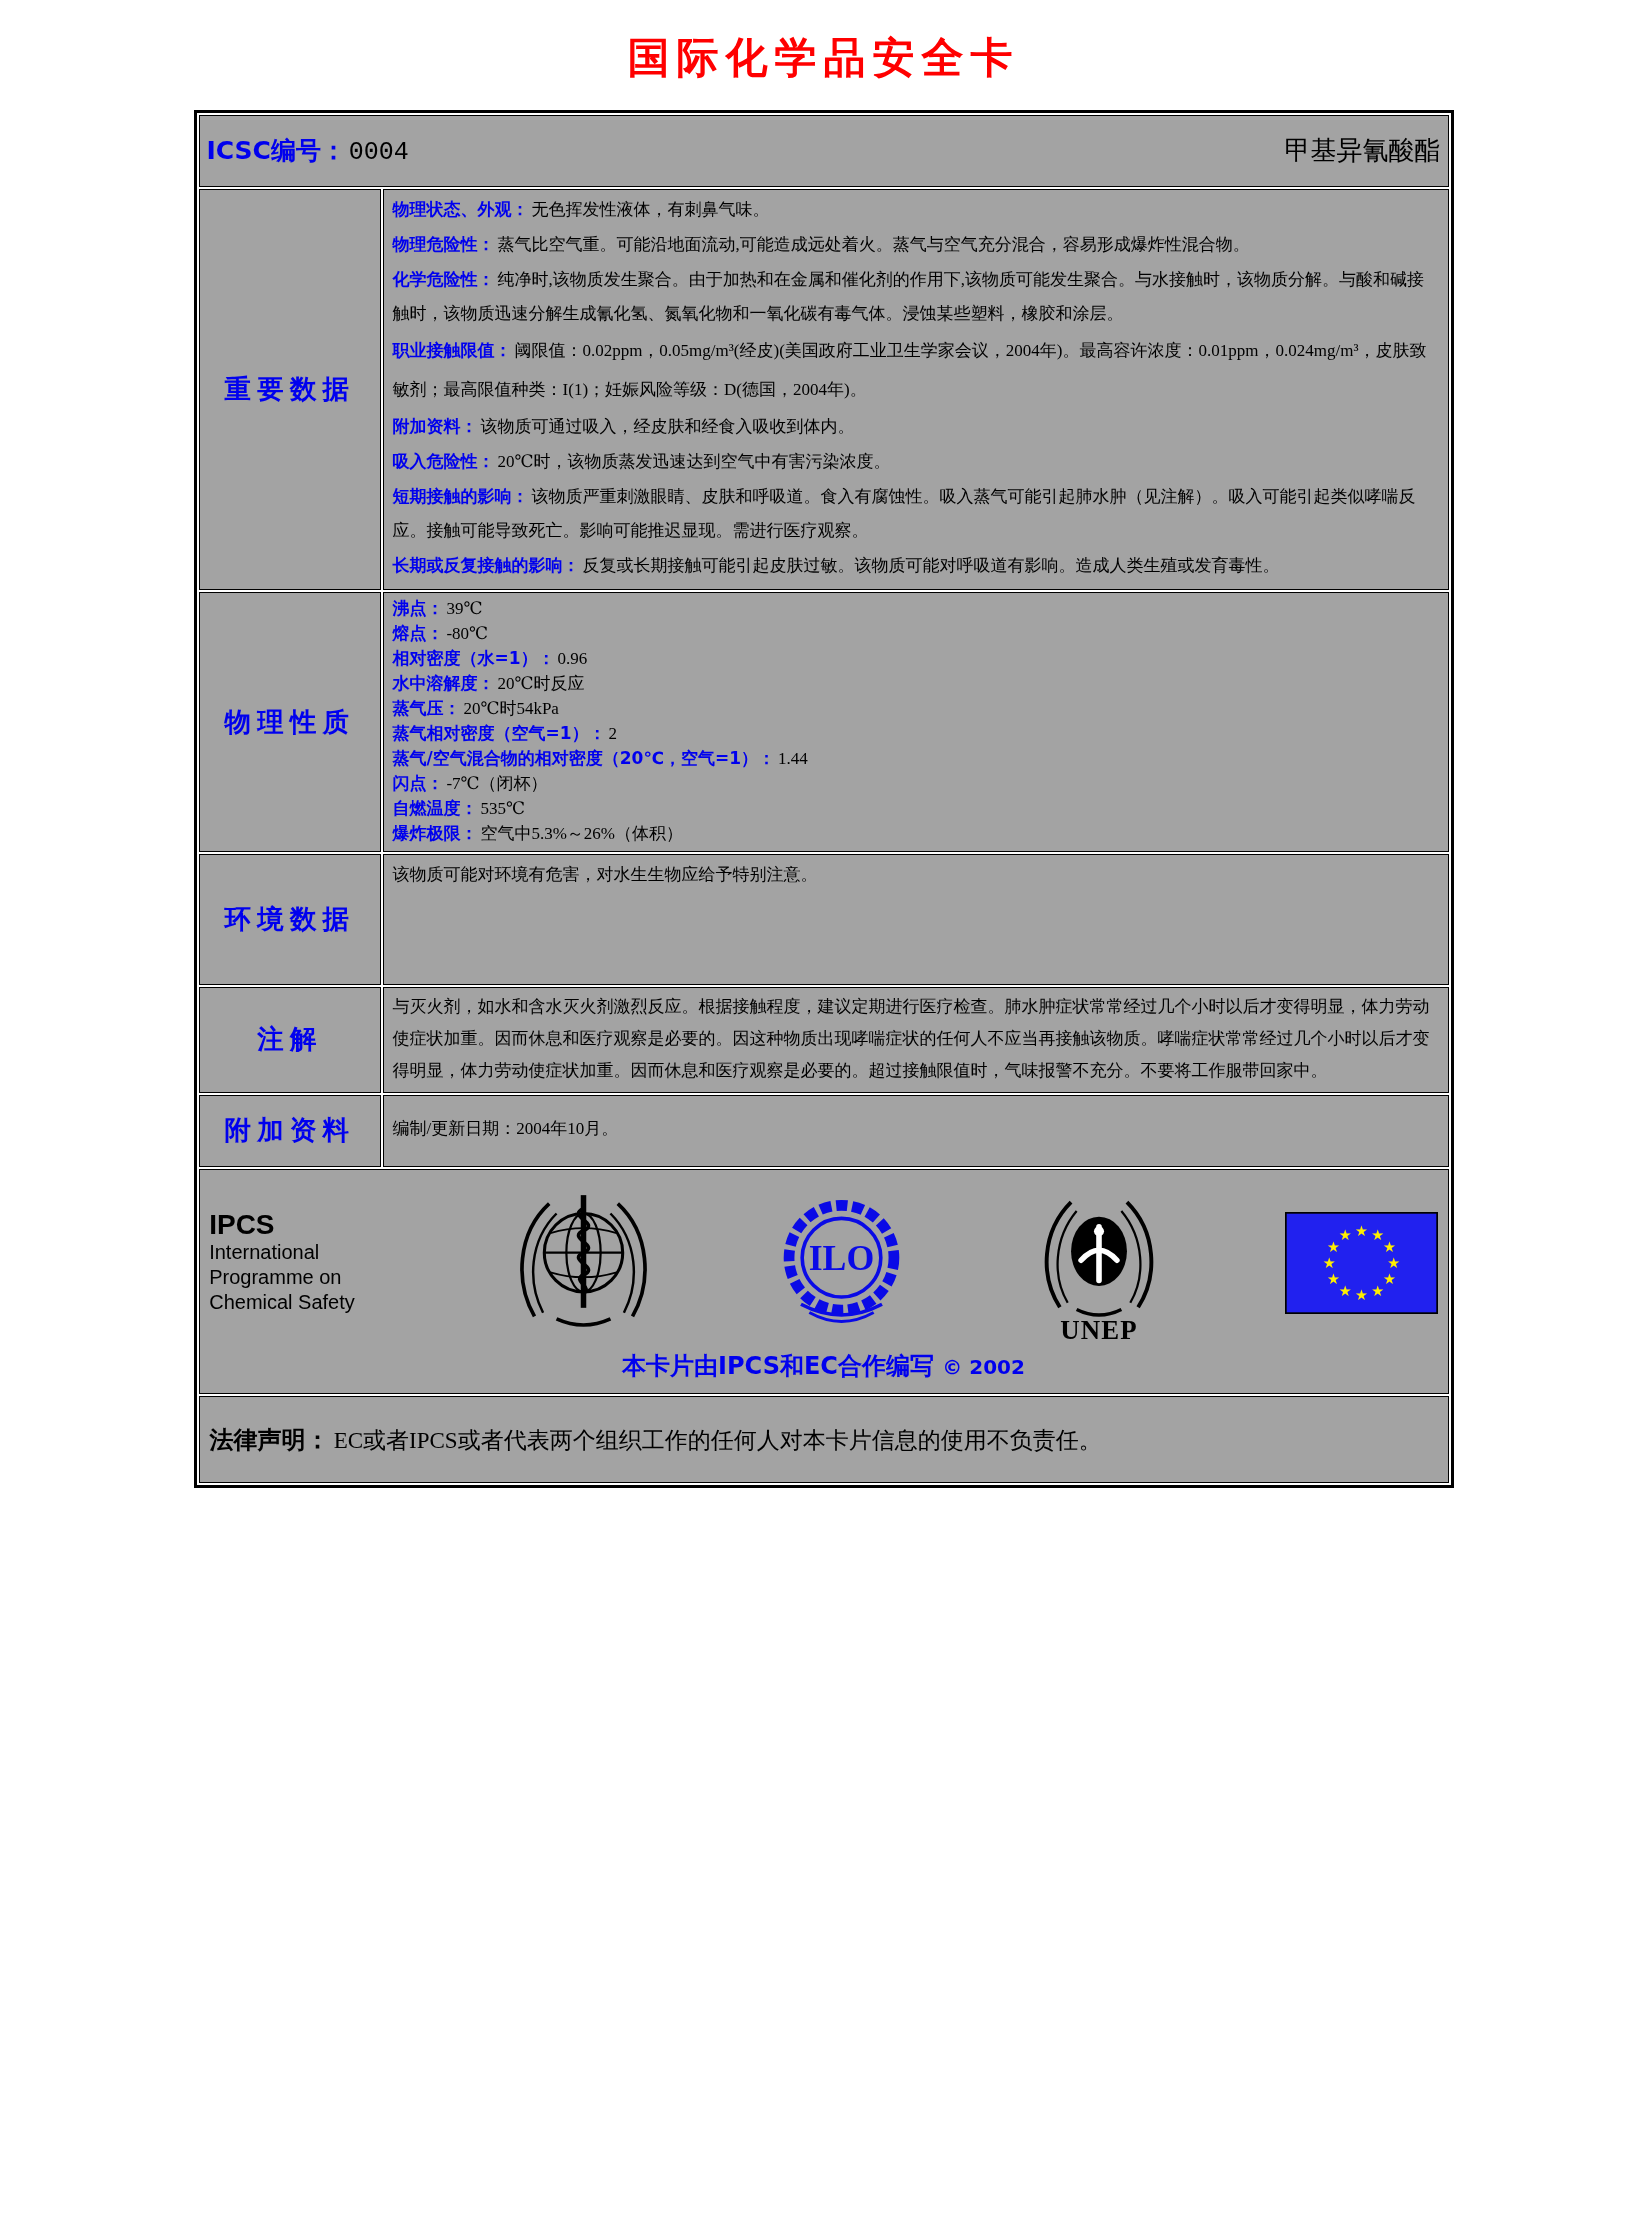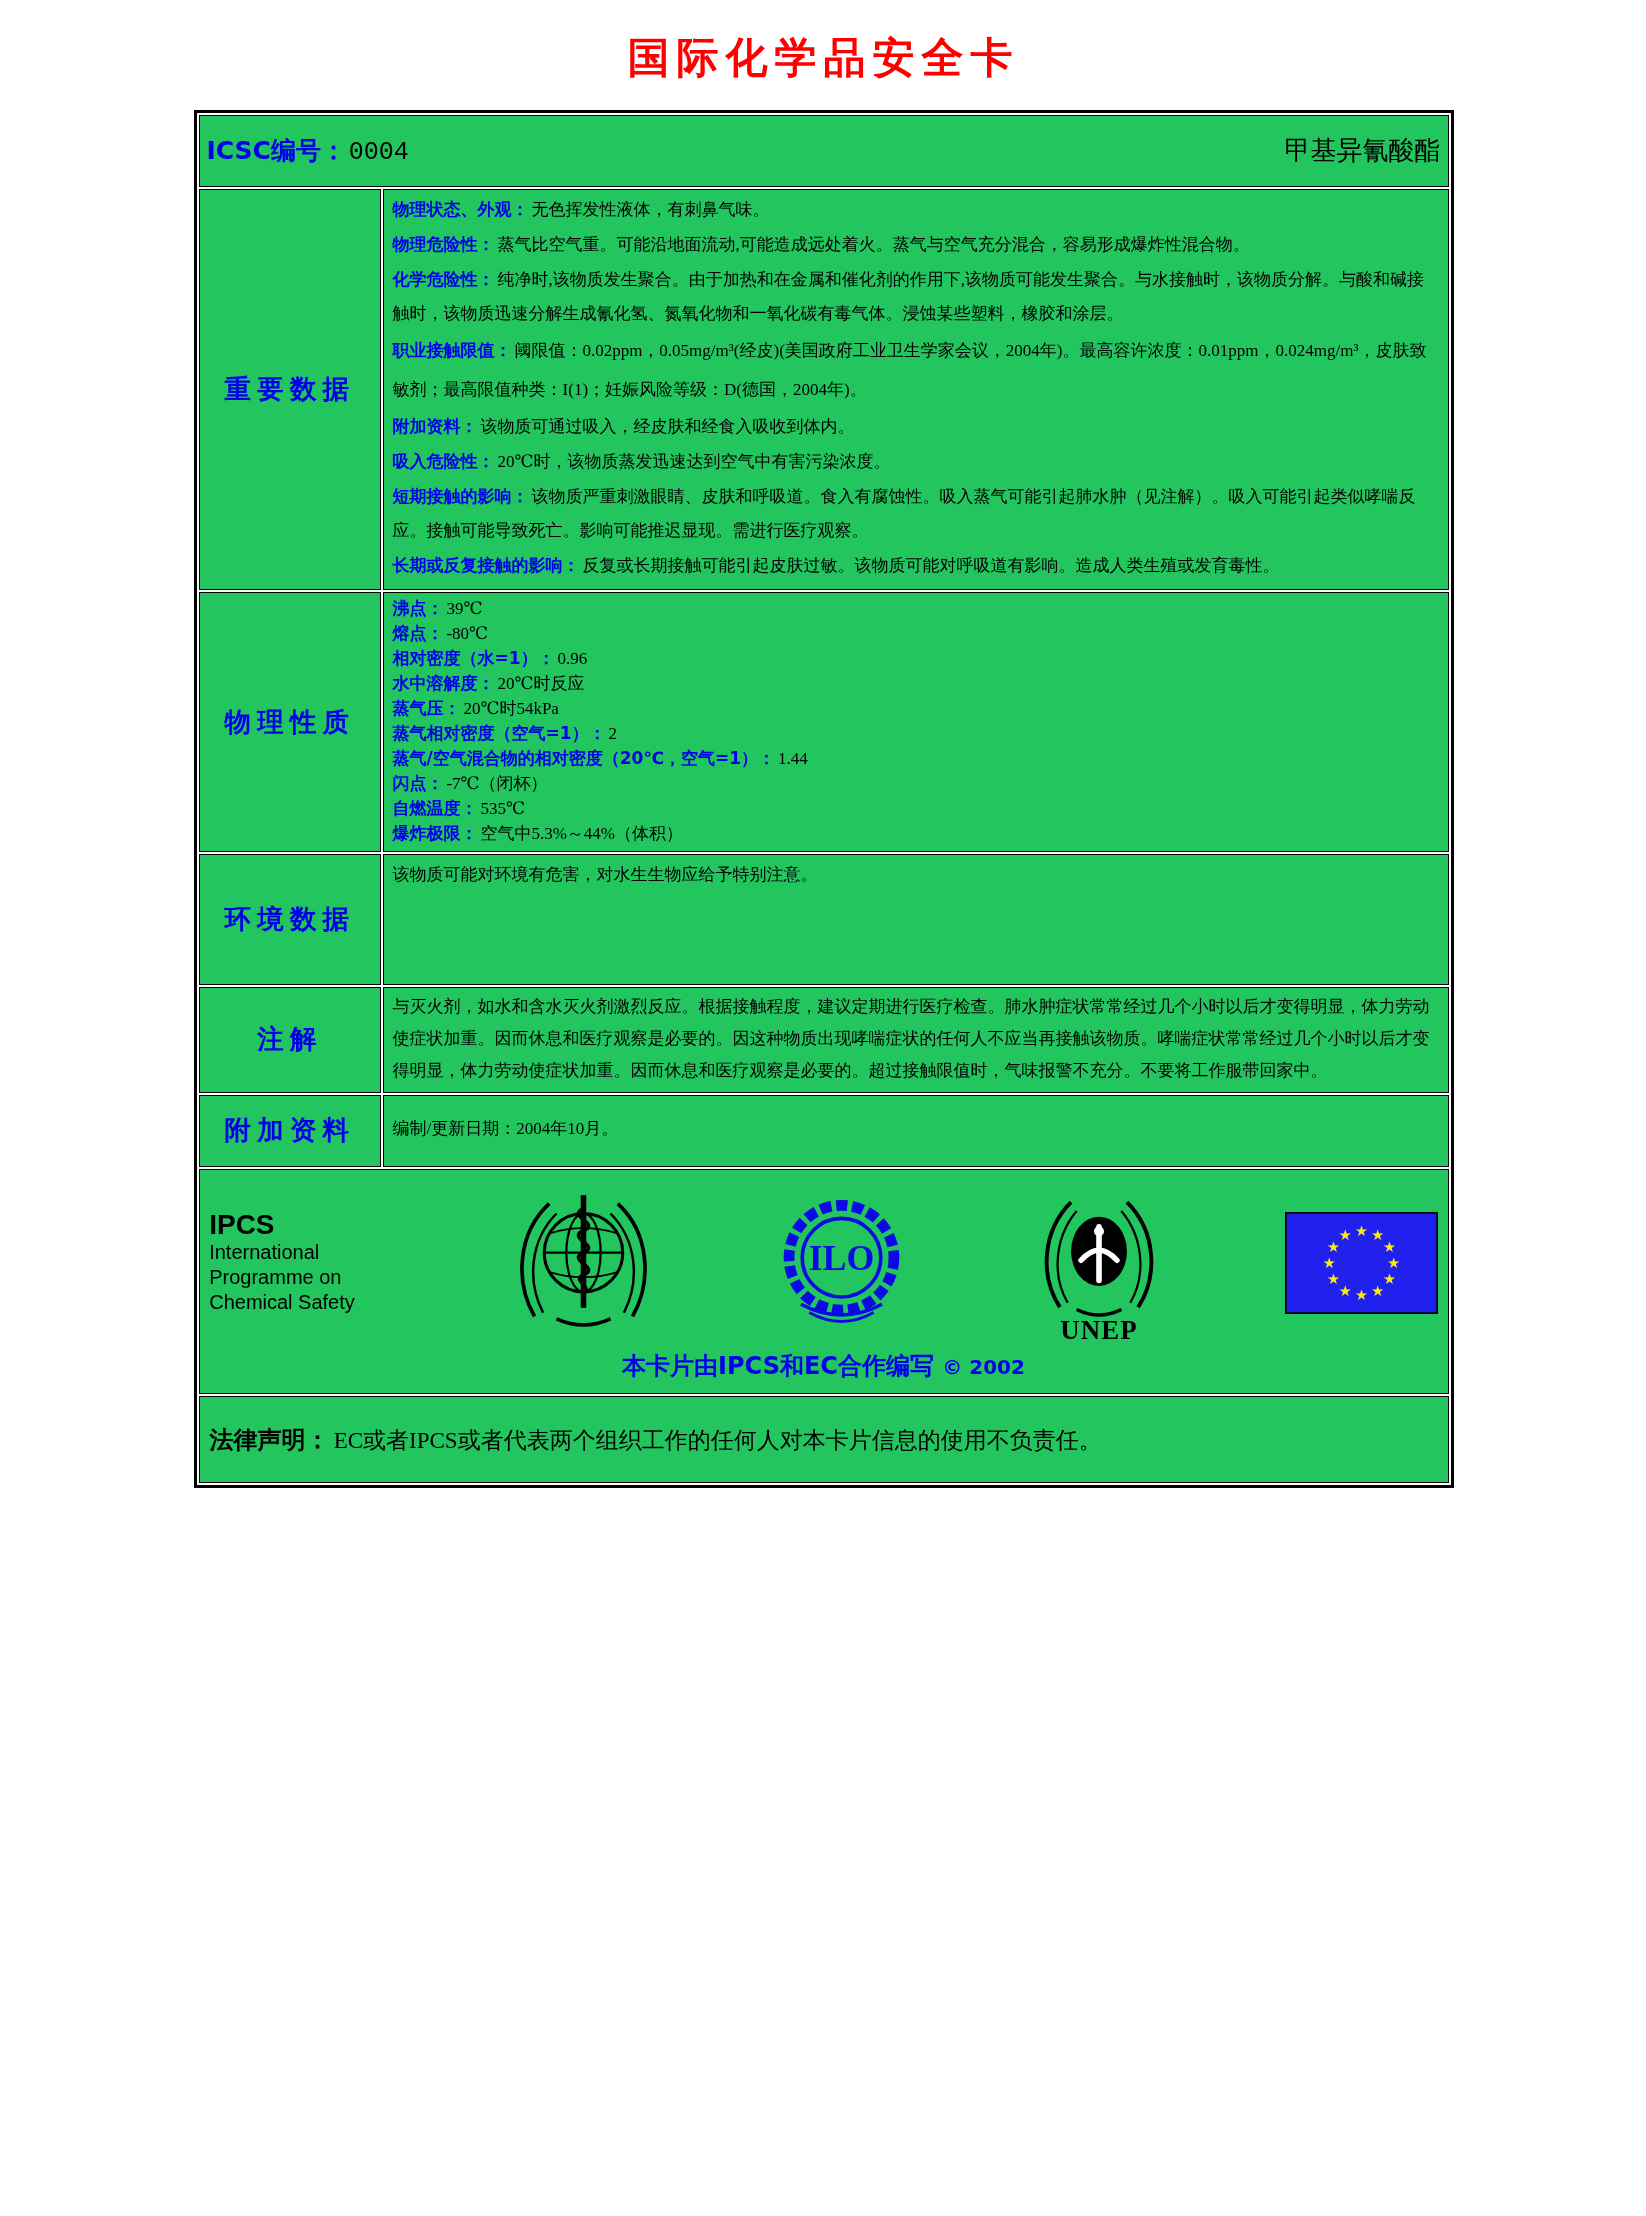--- a/index.html
+++ b/index.html
@@ -8,21 +8,21 @@
   }
   html,body{margin:0;padding:0;background:#fff;}
   .canvas{width:1647px;height:2216px;background:#fff;position:relative;
           font-family:"Liberation Serif","DejaVu Serif",serif;color:#000;}
   .content{width:1260px;margin:12px auto;padding-top:18px;}
   .doc-title{margin:0 0 23.6px 0;text-align:center;color:var(--title-red,#f00);
     font-family:"DejaVu Serif","Liberation Serif",serif;
     font-size:42px;font-weight:bold;letter-spacing:7px;}
   table.card{width:100%;border-collapse:separate;border-spacing:2.1px;
     border:3.5px solid var(--border-black,#000);background:#fff;}
-  td{border:1.4px solid var(--border-black,#000);vertical-align:top;background:#22c55e;}
+  td{border:1.4px solid var(--border-black,#000);vertical-align:top;background:#a3a3a3;}
   
   td.hdr{height:70px;vertical-align:middle;padding:0 7px;}
   .hdr-flex{display:flex;justify-content:space-between;align-items:center;}
   .blue-label{color:var(--label-blue,#00e);font-weight:bold;
     font-family:"DejaVu Sans","Liberation Sans",sans-serif;}
   .hdr-left{font-size:25px;}
   .hdr-num{font-size:25px;font-family:"Liberation Mono","DejaVu Sans Mono",monospace;}
   .hdr-right{font-size:26px;}
   
   td.rowlab{width:178px;vertical-align:middle;text-align:center;
@@ -96,21 +96,21 @@
         <td class="cell props">
           <p class="entry"><span class="inl">沸点：</span><span>39℃</span></p>
           <p class="entry"><span class="inl">熔点：</span><span>-80℃</span></p>
           <p class="entry"><span class="inl">相对密度（水=1）：</span><span>0.96</span></p>
           <p class="entry"><span class="inl">水中溶解度：</span><span>20℃时反应</span></p>
           <p class="entry"><span class="inl">蒸气压：</span><span>20℃时54kPa</span></p>
           <p class="entry"><span class="inl">蒸气相对密度（空气=1）：</span><span>2</span></p>
           <p class="entry"><span class="inl">蒸气/空气混合物的相对密度（20℃，空气=1）：</span><span>1.44</span></p>
           <p class="entry"><span class="inl">闪点：</span><span>-7℃（闭杯）</span></p>
           <p class="entry"><span class="inl">自燃温度：</span><span>535℃</span></p>
-          <p class="entry"><span class="inl">爆炸极限：</span><span>空气中5.3%～44%（体积）</span></p>
+          <p class="entry"><span class="inl">爆炸极限：</span><span>空气中5.3%～26%（体积）</span></p>
         </td>
       </tr>
 
       <tr>
         <td class="rowlab">环境数据</td>
         <td class="cell env">
           <p class="entry">该物质可能对环境有危害，对水生生物应给予特别注意。</p>
         </td>
       </tr>
 

